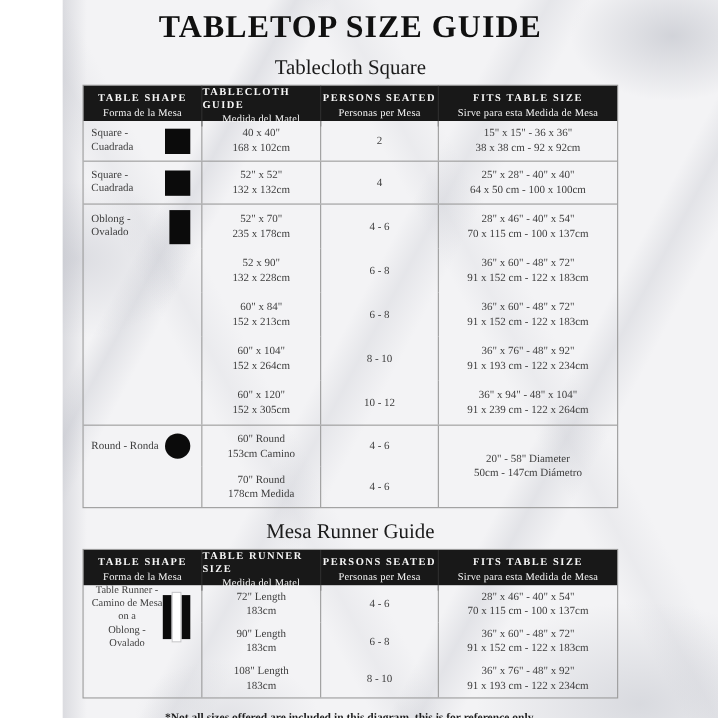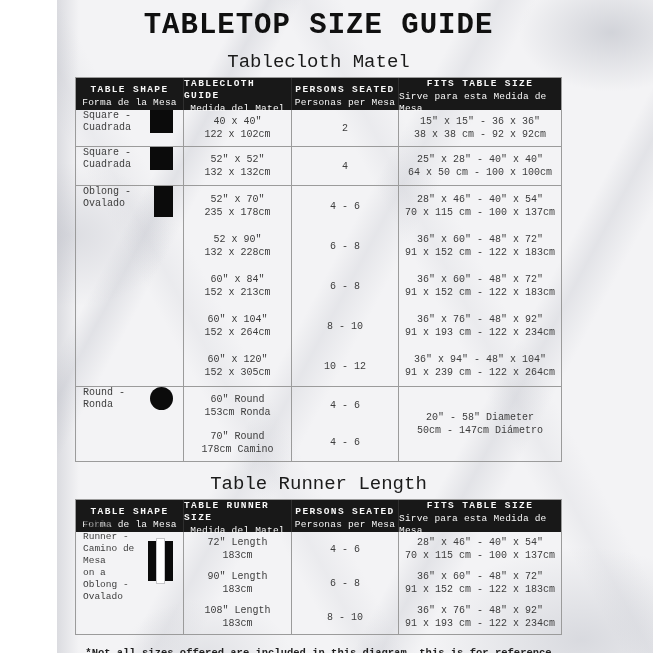--- a/index.html
+++ b/index.html
@@ -5,21 +5,21 @@
   :root{
     --line:#9b9b9b;
     --ink:#3d3d3d;
     --header-bg:#181818;
     --header-ink:#f7f7f7;
   }
   *{margin:0;padding:0;box-sizing:border-box;}
   body{width:653px;height:653px;overflow:hidden;background:#fff;}
   .page{
     position:relative;width:653px;height:653px;background:#ffffff;
-    font-family:Liberation Mono, monospace;color:var(--ink);border-radius:10px;
+    font-family:Liberation Serif, serif;color:var(--ink);border-radius:10px;
   }
   .marble{
     position:absolute;left:57px;top:0;width:596px;height:653px;
     background-color:#f3f3f5;
     background-image:
       linear-gradient(90deg, rgba(168,170,180,.32), rgba(168,170,180,0) 22px),
       radial-gradient(ellipse 150px 95px at 93% 5%, rgba(182,185,194,.55), rgba(182,185,194,0) 62%),
       radial-gradient(ellipse 170px 120px at 2% 36%, rgba(188,190,199,.42), rgba(188,190,199,0) 60%),
       radial-gradient(ellipse 240px 150px at 88% 98%, rgba(184,187,196,.45), rgba(184,187,196,0) 62%),
       radial-gradient(ellipse 140px 90px at 25% 100%, rgba(197,199,206,.38), rgba(197,199,206,0) 60%),
@@ -47,24 +47,24 @@
   .th .th2{font-size:9.5px;font-weight:normal;letter-spacing:.2px;margin-top:1px;}
   .group{display:grid;grid-template-columns:107px 108px 107px 163px;}
   .group + .group{border-top:1px solid var(--line);}
   .cell{display:flex;flex-direction:column;align-items:center;justify-content:center;
         text-align:center;font-size:10px;line-height:13px;color:var(--ink);}
   .c-shape{grid-column:1;grid-row:1 / -1;align-items:stretch;justify-content:flex-start;}
   .c-size{grid-column:2;border-left:1px solid var(--line);}
   .c-persons{grid-column:3;border-left:1px solid var(--line);}
   .c-fits{grid-column:4;border-left:1px solid var(--line);}
   .c-fits-merged{grid-column:4;grid-row:1 / 3;border-left:1px solid var(--line);}
-  .shape-band{display:flex;justify-content:space-between;
+  .shape-band{display:flex;align-items:center;justify-content:space-between;
               padding:0 10px 0 7px;width:100%;}
   .shape-label{font-size:10px;text-align:left;line-height:12px;}
-  .shape-label .ln{display:block;}
+  .shape-label .ln{display:block;text-align:center;}
   .icon{flex:0 0 auto;}
   .icon.square{width:23px;height:23px;background:#0b0b0b;}
   .icon.oblong{width:19px;height:31px;background:#0b0b0b;}
   .icon.circle{width:23px;height:23px;border-radius:50%;background:#0b0b0b;}
   .icon.runner{position:relative;width:25px;height:46px;}
   .icon.runner .tbl{position:absolute;left:0;top:3px;width:25px;height:40px;background:#0b0b0b;}
   .icon.runner .strip{position:absolute;left:8px;top:0;width:9px;height:46px;
                       background:#ffffff;border:1px solid #c6c6c9;}
   .footnote{
     margin-top:12px;text-align:center;font-size:10.5px;font-weight:bold;color:#1f1f1f;
@@ -72,21 +72,21 @@
 </style>
 </head>
 <body>
 
 <div class="page">
   <div class="marble"></div>
 
   <div class="content">
     <h1 class="page-title">TABLETOP SIZE GUIDE</h1>
 
-    <h2 class="section-title first">Tablecloth Matel</h2>
+    <h2 class="section-title first">Tablecloth Square</h2>
 
     <div class="guide-table">
       <div class="thead">
         <div class="th">
           <span class="th1">TABLE SHAPE</span>
           <span class="th2">Forma de la Mesa</span>
         </div>
         <div class="th">
           <span class="th1">TABLECLOTH GUIDE</span>
           <span class="th2">Medida del Matel</span>
@@ -103,21 +103,21 @@
 
       <div class="group" style="grid-template-rows:36px">
         <div class="cell c-shape">
           <div class="shape-band" style="height:36px">
             <span class="shape-label">Square - Cuadrada</span>
             <span class="icon square"></span>
           </div>
         </div>
         <div class="cell c-size">
           <span>40 x 40"</span>
-          <span>122 x 102cm</span>
+          <span>168 x 102cm</span>
         </div>
         <div class="cell c-persons">
           <span>2</span>
         </div>
         <div class="cell c-fits">
           <span>15" x 15" - 36 x 36"</span>
           <span>38 x 38 cm - 92 x 92cm</span>
         </div>
       </div>
 
@@ -216,36 +216,36 @@
             <span class="shape-label">Round - Ronda</span>
             <span class="icon circle"></span>
           </div>
         </div>
         <div class="cell c-fits-merged">
           <span>20" - 58" Diameter</span>
           <span>50cm - 147cm Diámetro</span>
         </div>
         <div class="cell c-size">
           <span>60" Round</span>
-          <span>153cm Ronda</span>
+          <span>153cm Camino</span>
         </div>
         <div class="cell c-persons">
           <span>4 - 6</span>
         </div>
         <div class="cell c-size">
           <span>70" Round</span>
-          <span>178cm Camino</span>
+          <span>178cm Medida</span>
         </div>
         <div class="cell c-persons">
           <span>4 - 6</span>
         </div>
       </div>
     </div>
 
-    <h2 class="section-title second">Table Runner Length</h2>
+    <h2 class="section-title second">Mesa Runner Guide</h2>
 
     <div class="guide-table">
       <div class="thead">
         <div class="th">
           <span class="th1">TABLE SHAPE</span>
           <span class="th2">Forma de la Mesa</span>
         </div>
         <div class="th">
           <span class="th1">TABLE RUNNER SIZE</span>
           <span class="th2">Medida del Matel</span>

